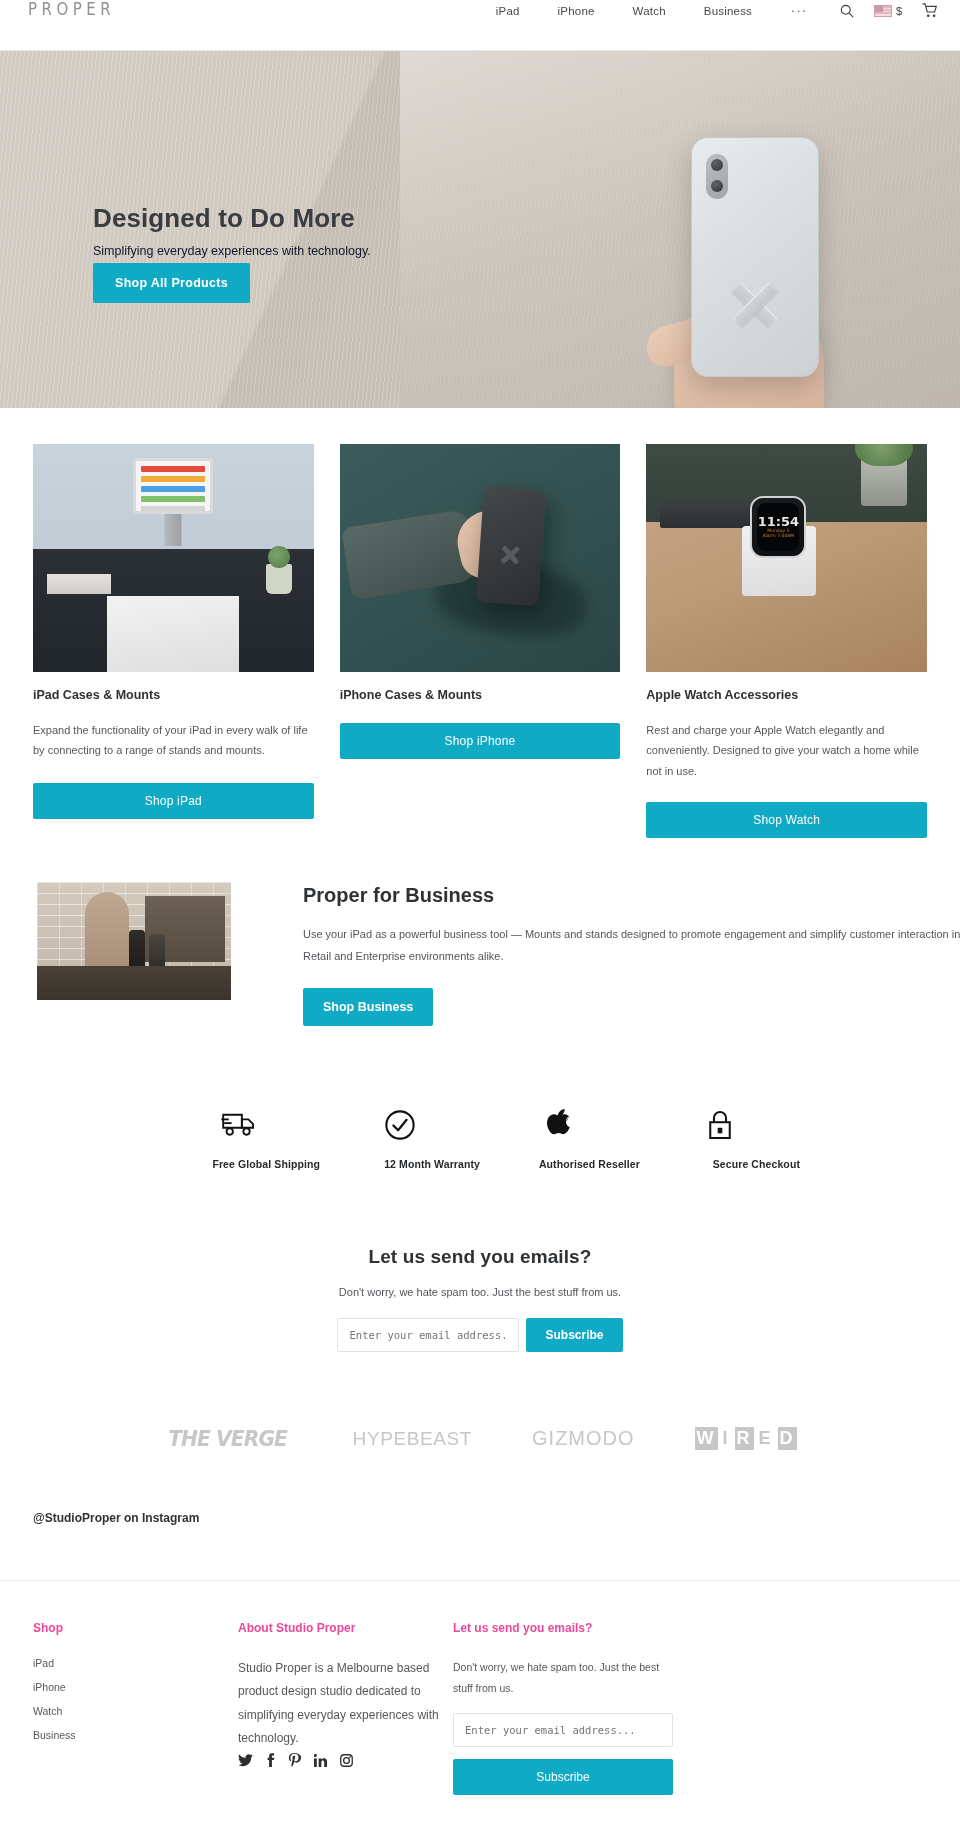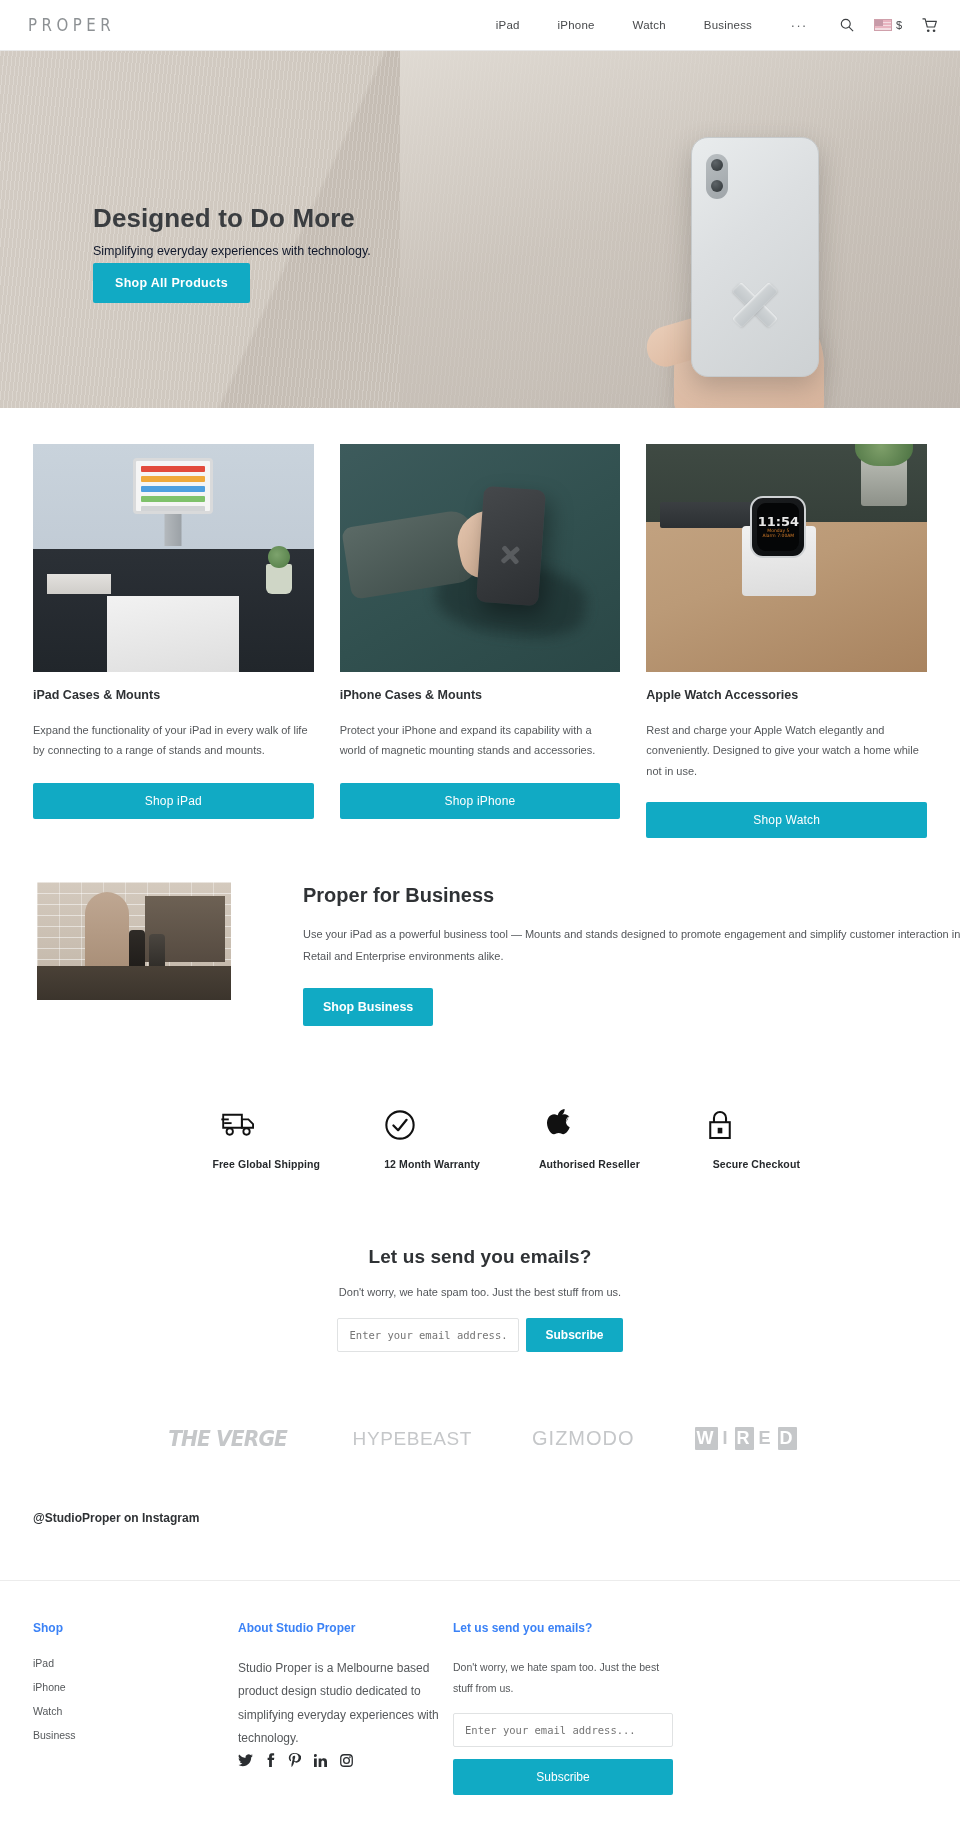--- a/index.html
+++ b/index.html
@@ -9,21 +9,21 @@
     font-family: "Liberation Sans", sans-serif;
     color: #2f3235;
   }
   body { width: 960px; overflow-x: hidden; }
 
   
   .header {
     height: 51px;
     border-bottom: 1px solid #e8e8e8;
     display: flex;
-    align-items: center;
+    align-items: flex-start;
     padding: 0 22px 0 28px;
     background: #fff;
     position: relative;
   }
   .logo {
     font-size: 15px;
     letter-spacing: 4.5px;
     color: #8d9194;
     font-weight: 400;
     font-family: "DejaVu Sans", sans-serif;
@@ -505,21 +505,21 @@
     border-top: 1px solid #ececec;
     padding: 40px 33px 0;
     display: flex;
   }
   .fcol { flex: none; }
   .fcol.shop    { width: 205px; }
   .fcol.support { width: 190px; }
   .fcol.about   { width: 215px; }
   .fcol.sub     { width: 220px; }
   .fcol h4 {
-    font-size: 12px; font-weight: 700; color: #3b82f6;
+    font-size: 12px; font-weight: 700; color: #ec4899;
     margin-bottom: 22px;
   }
   .fcol a {
     display: block;
     font-size: 10.5px;
     color: #55585b;
     text-decoration: none;
     margin-bottom: 12px;
     cursor: pointer;
   }
@@ -634,21 +634,20 @@
   <div class="card">
     <div class="card-img img-iphone">
       <div class="ip-shadow"></div>
       <div class="ip-arm"></div>
       <div class="ip-hand"></div>
       <div class="ip-phone">
         <div class="ip-x"></div>
       </div>
     </div>
     <div class="card-title">iPhone Cases &amp; Mounts</div>
-    <div class="card-desc">Protect your iPhone and expand its capability with a world of magnetic mounting stands and accessories.</div>
     <button class="card-btn">Shop iPhone</button>
   </div>
 
   <div class="card">
     <div class="card-img img-watch">
       <div class="wt-wall"></div>
       <div class="wt-plant"></div>
       <div class="wt-book"></div>
       <div class="wt-dock"></div>
       <div class="wt-watch">

